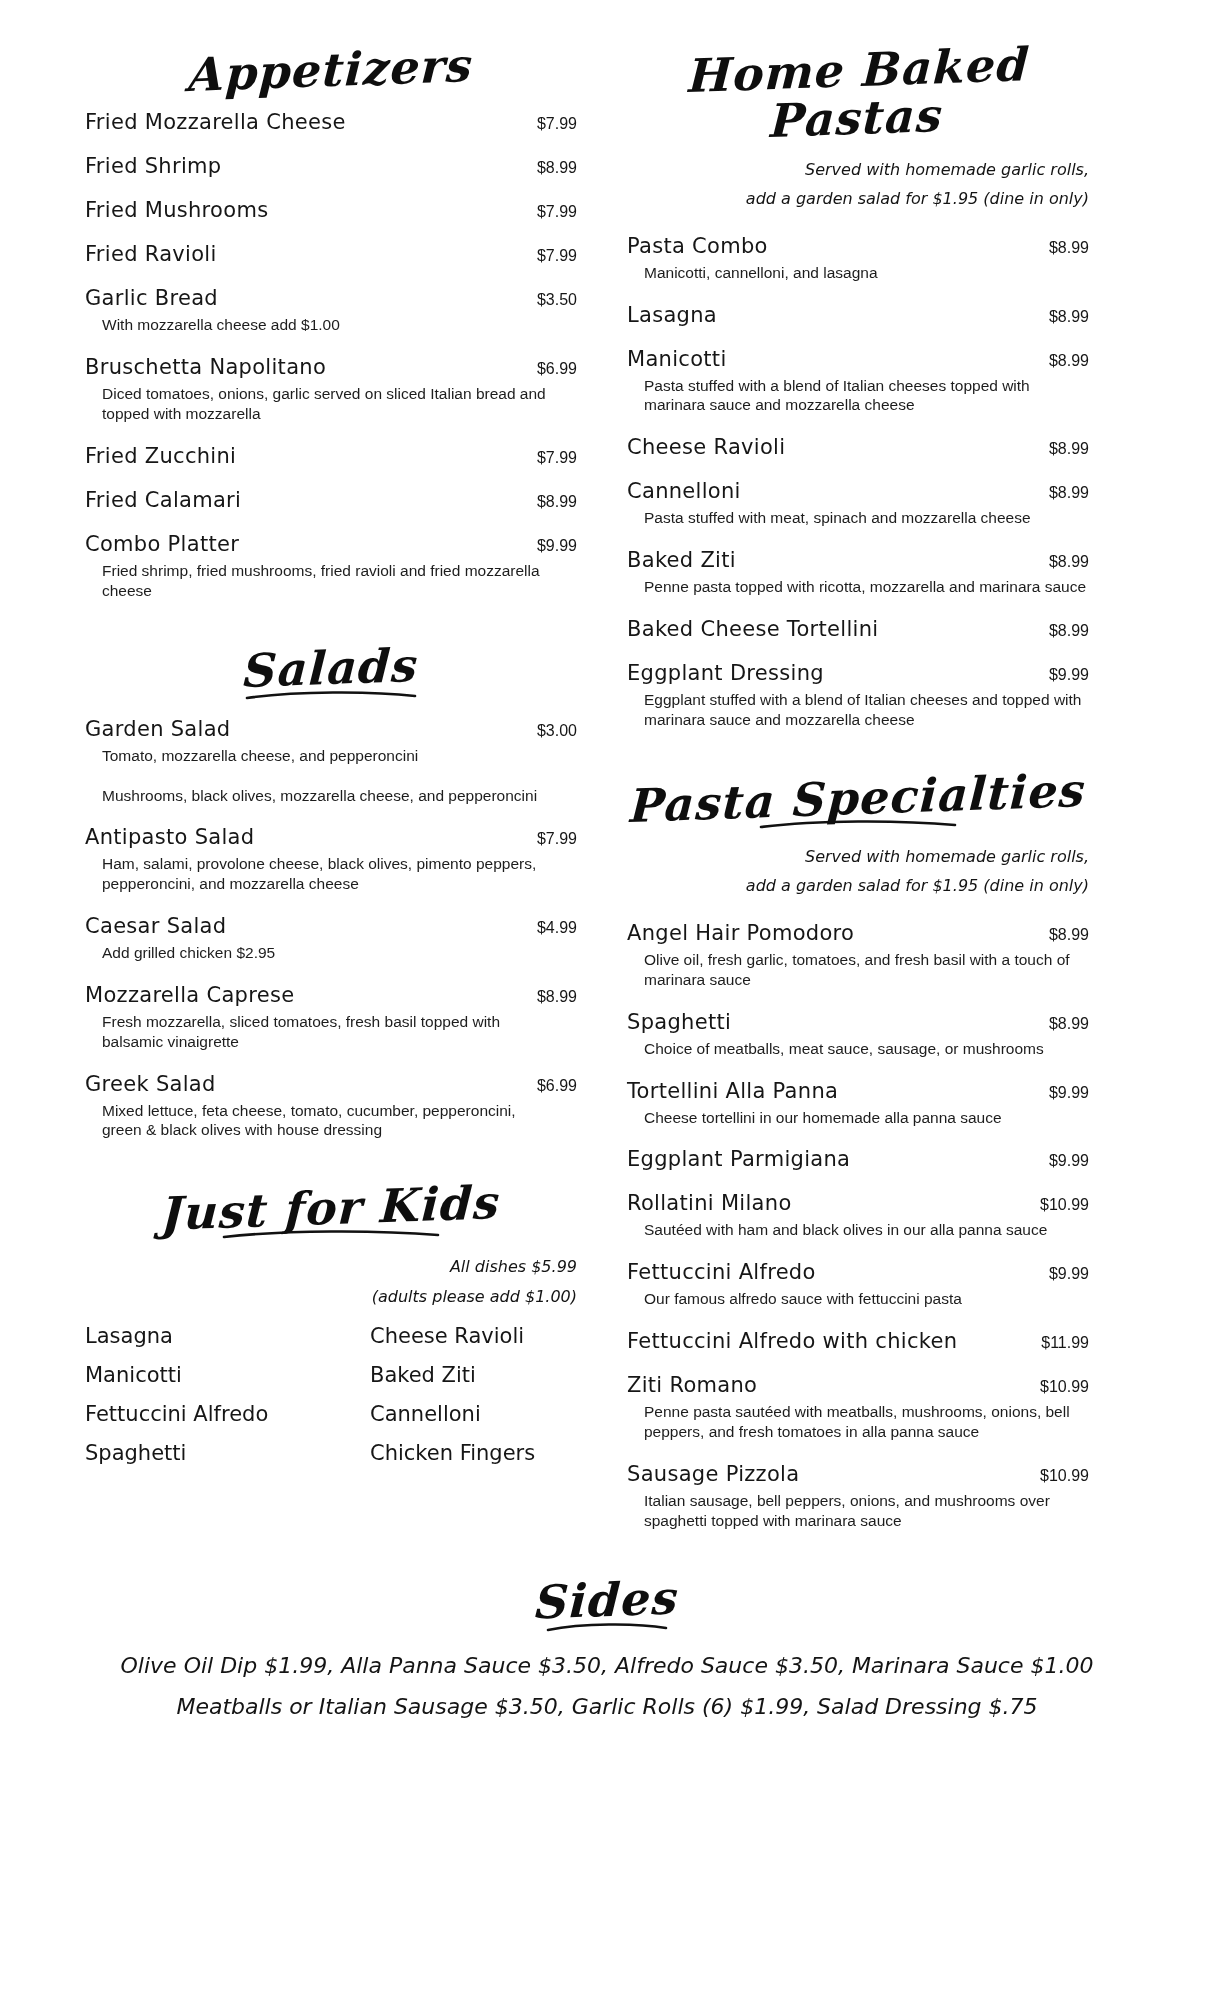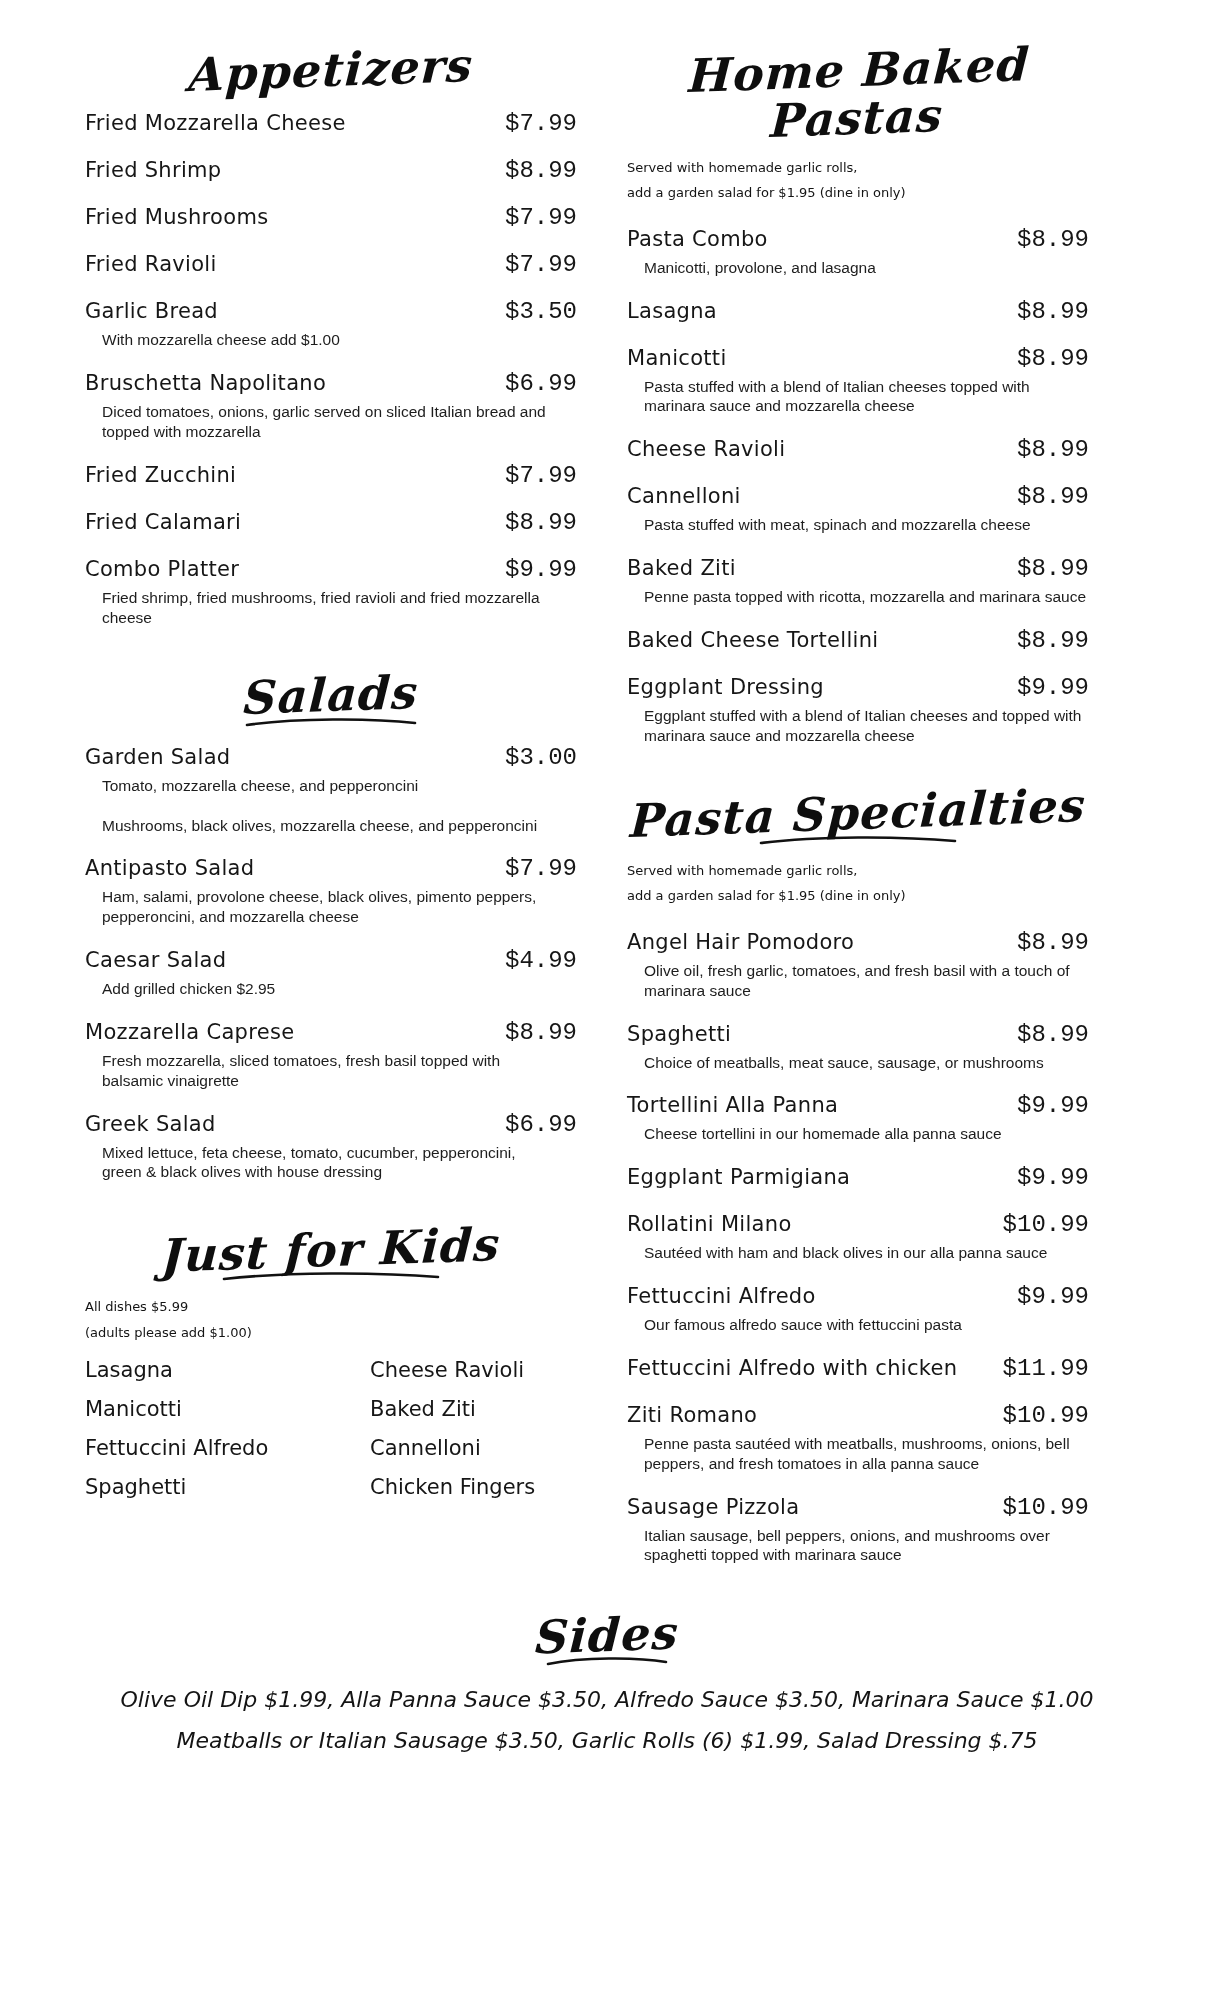--- a/index.html
+++ b/index.html
@@ -14,30 +14,30 @@
 
   
   .script {
     font-family:"DejaVu Serif", serif; font-style:italic; font-weight:bold;
     font-size:46px; line-height:1.05; text-align:center; margin:0;
     transform:skewX(-5deg) rotate(-2deg); letter-spacing:1px; color:#0e0e0e;
   }
   .hdr-wrap { text-align:center; margin-bottom:16px; }
   .flourish { display:block; margin:-4px auto 0 auto; }
   .subtitle {
-    font-family:"DejaVu Sans", sans-serif; 
-    font-size:13px; line-height:1.35; text-align:left; color:#141414;
+    font-family:"DejaVu Sans", sans-serif; font-style:italic;
+    font-size:16px; line-height:1.35; text-align:right; color:#141414;
     margin-bottom:8px;
   }
   .sec-sub { margin-bottom:24px; }
 
   .item { margin-bottom:20px; }
   .irow { display:flex; justify-content:space-between; align-items:baseline;gap:8px; }
   .iname { font-family:"DejaVu Sans", sans-serif; font-size:21px; letter-spacing:0.3px; }
-  .iprice { font-family:Liberation Mono, monospace; font-size:24px; white-space:nowrap; padding-left:12px; }
+  .iprice { font-family:Liberation Sans, sans-serif; font-size:16px; white-space:nowrap; padding-left:12px; }
   .idesc {
     font-family:"Liberation Sans", sans-serif; font-size:15.5px; line-height:1.28;
     color:#1d1d1d; padding-left:17px; max-width:452px; margin-top:5px;
   }
 
   .gap-top { margin-top:44px; }
 
   
   .kids-notes { margin:10px 0 16px 0; }
   .kids-grid { display:flex; margin-top:4px; }
@@ -207,21 +207,21 @@
         </div>
         <div class="sec-sub">
           <div class="subtitle">Served with homemade garlic rolls,</div>
           <div class="subtitle">add a garden salad for $1.95 (dine in only)</div>
         </div>
         <div class="item">
           <div class="irow">
               <span class="iname">Pasta Combo</span>
               <span class="iprice">$8.99</span>
             </div>
-          <div class="idesc">Manicotti, provolone, and lasagna</div>
+          <div class="idesc">Manicotti, cannelloni, and lasagna</div>
         </div>
         <div class="item">
           <div class="irow">
               <span class="iname">Lasagna</span>
               <span class="iprice">$8.99</span>
             </div>
         </div>
         <div class="item">
           <div class="irow">
               <span class="iname">Manicotti</span>

